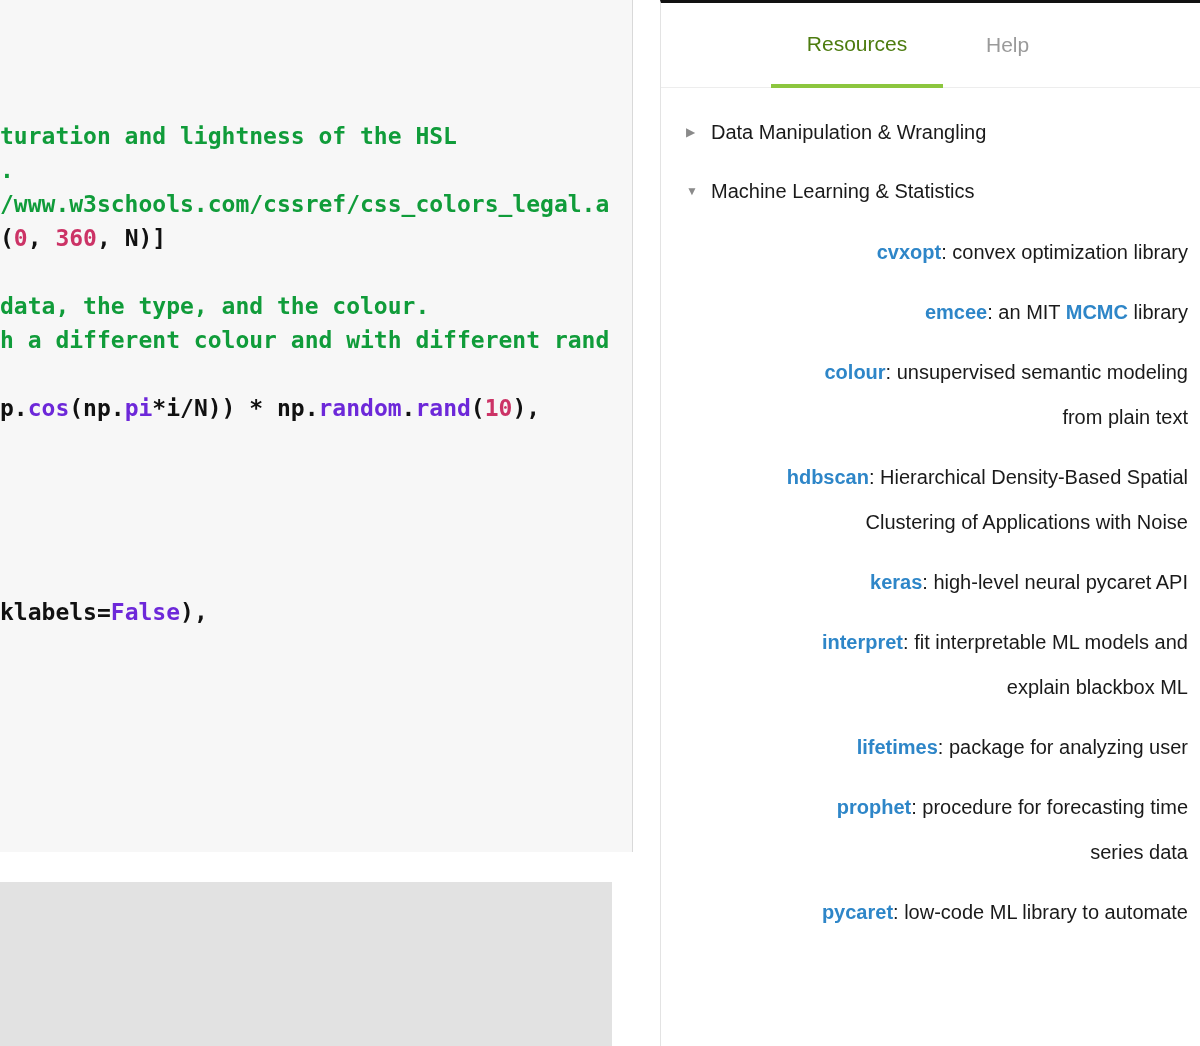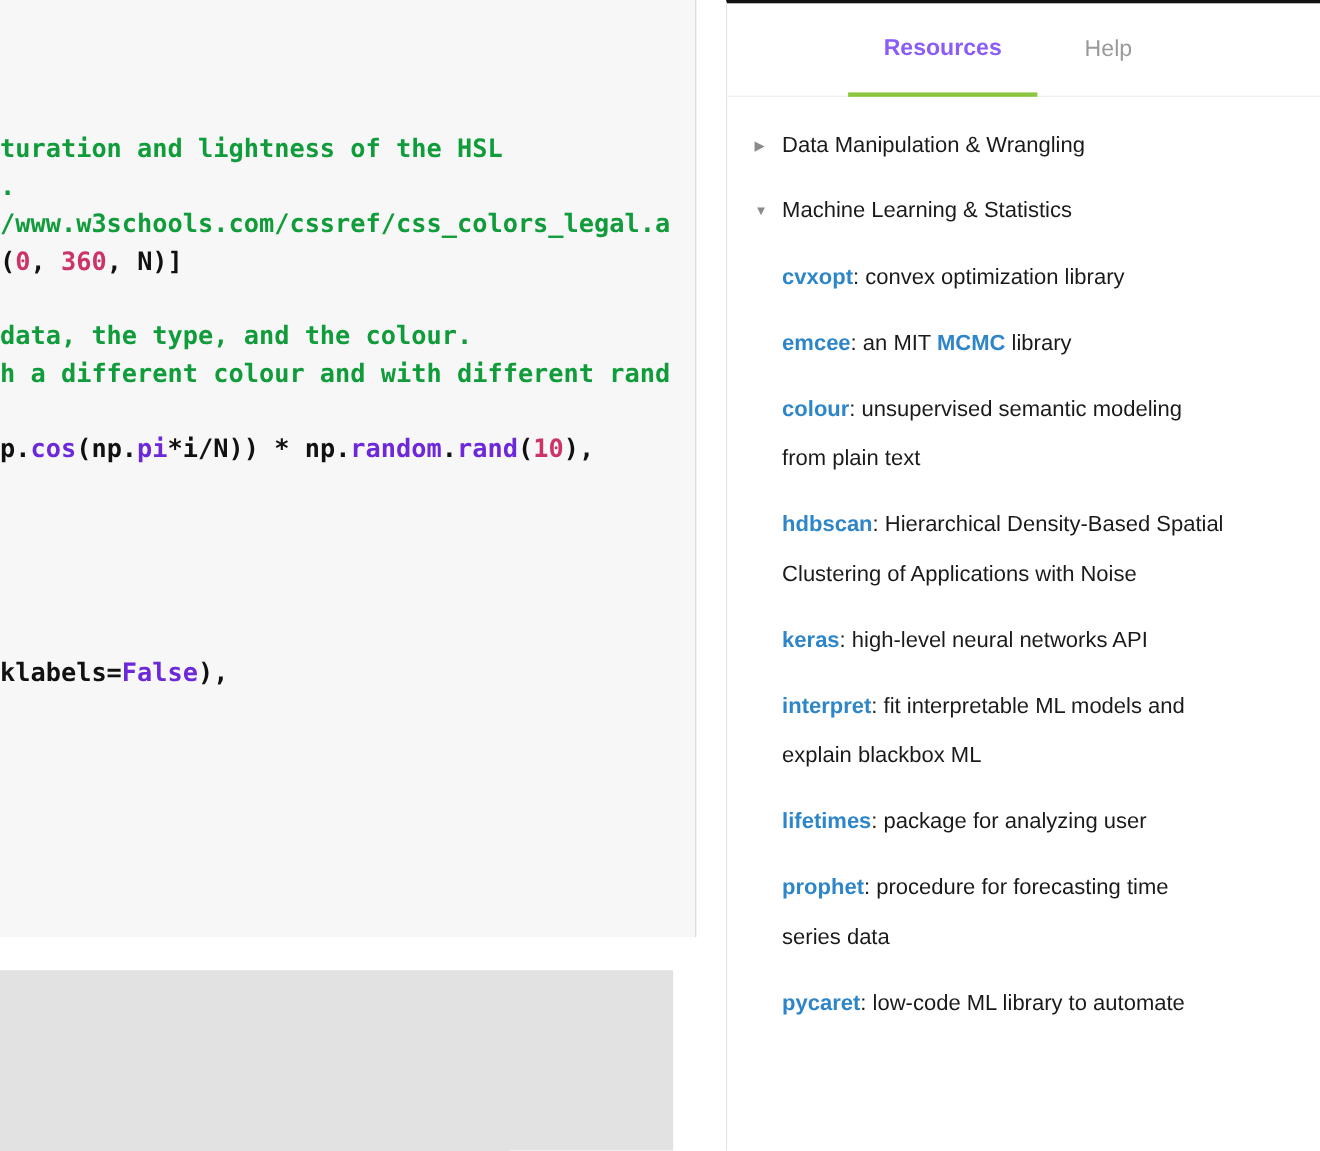--- a/index.html
+++ b/index.html
@@ -38,36 +38,36 @@
   }
   .tabs {
     display:flex; align-items:stretch; height:85px;
     padding-left:110px; gap:33px; border-bottom:1px solid #ededed;
   }
   .tab {
     display:flex; align-items:center; justify-content:center;
     font-size:21px; color:#9a9a9a; cursor:pointer; white-space:nowrap;
   }
   .tab.active {
-    color:#8b5cf6; font-weight:700;
+    color:#4d7c0f; font-weight:400;
     border-bottom:4px solid #8cc63e; min-width:172px; margin-bottom:-1px;
   }
   .tab:not(.active) { padding:0 10px; }
 
   .tree { padding:22px 12px 0 25px; }
   .tree-head {
     display:flex; align-items:center; line-height:45px; height:45px;
     margin-bottom:14px; font-size:20px; color:#1a1a1a; cursor:pointer;
   }
   .tree-head .arrow {
     width:25px; flex:none; font-size:12px; color:#8a8a8a; line-height:45px;
   }
   .items { padding-left:25px; margin-top:16px; }
   .entry { margin-bottom:15px; }
-  .entry-line { line-height:45px; font-size:20px; color:#1a1a1a; white-space:nowrap; }
+  .entry-line { line-height:45px; font-size:20px; color:#1a1a1a; white-space:nowrap;text-align:right; }
   .lib { color:#2e86c8; font-weight:700; cursor:pointer; }
 </style>
 </head>
 <body>
 
 <div class="code-cell">
   <div class="code"><div class="code-line"><span class="tok-c">turation and lightness of the HSL</span></div><div class="code-line"><span class="tok-c">.</span></div><div class="code-line"><span class="tok-c">/www.w3schools.com/cssref/css_colors_legal.a</span></div><div class="code-line"><span class="tok-p">(</span><span class="tok-n">0</span><span class="tok-p">, </span><span class="tok-n">360</span><span class="tok-p">, N)]</span></div><div class="code-line">&nbsp;</div><div class="code-line"><span class="tok-c">data, the type, and the colour.</span></div><div class="code-line"><span class="tok-c">h a different colour and with different rand</span></div><div class="code-line">&nbsp;</div><div class="code-line"><span class="tok-p">p.</span><span class="tok-k">cos</span><span class="tok-p">(np.</span><span class="tok-k">pi</span><span class="tok-p">*i/N)) * np.</span><span class="tok-k">random</span><span class="tok-p">.</span><span class="tok-k">rand</span><span class="tok-p">(</span><span class="tok-n">10</span><span class="tok-p">),</span></div><div class="code-line">&nbsp;</div><div class="code-line">&nbsp;</div><div class="code-line">&nbsp;</div><div class="code-line">&nbsp;</div><div class="code-line">&nbsp;</div><div class="code-line"><span class="tok-p">klabels=</span><span class="tok-k">False</span><span class="tok-p">),</span></div></div>
 </div>
 
 <div class="output-block"></div>
@@ -95,21 +95,21 @@
         </div>
         <div class="entry">
           <div class="entry-line"><span class="lib">colour</span><span>: unsupervised semantic modeling</span></div>
           <div class="entry-line"><span>from plain text</span></div>
         </div>
         <div class="entry">
           <div class="entry-line"><span class="lib">hdbscan</span><span>: Hierarchical Density-Based Spatial</span></div>
           <div class="entry-line"><span>Clustering of Applications with Noise</span></div>
         </div>
         <div class="entry">
-          <div class="entry-line"><span class="lib">keras</span><span>: high-level neural networks API</span></div>
+          <div class="entry-line"><span class="lib">keras</span><span>: high-level neural pycaret API</span></div>
         </div>
         <div class="entry">
           <div class="entry-line"><span class="lib">interpret</span><span>: fit interpretable ML models and</span></div>
           <div class="entry-line"><span>explain blackbox ML</span></div>
         </div>
         <div class="entry">
           <div class="entry-line"><span class="lib">lifetimes</span><span>: package for analyzing user</span></div>
         </div>
         <div class="entry">
           <div class="entry-line"><span class="lib">prophet</span><span>: procedure for forecasting time</span></div>

